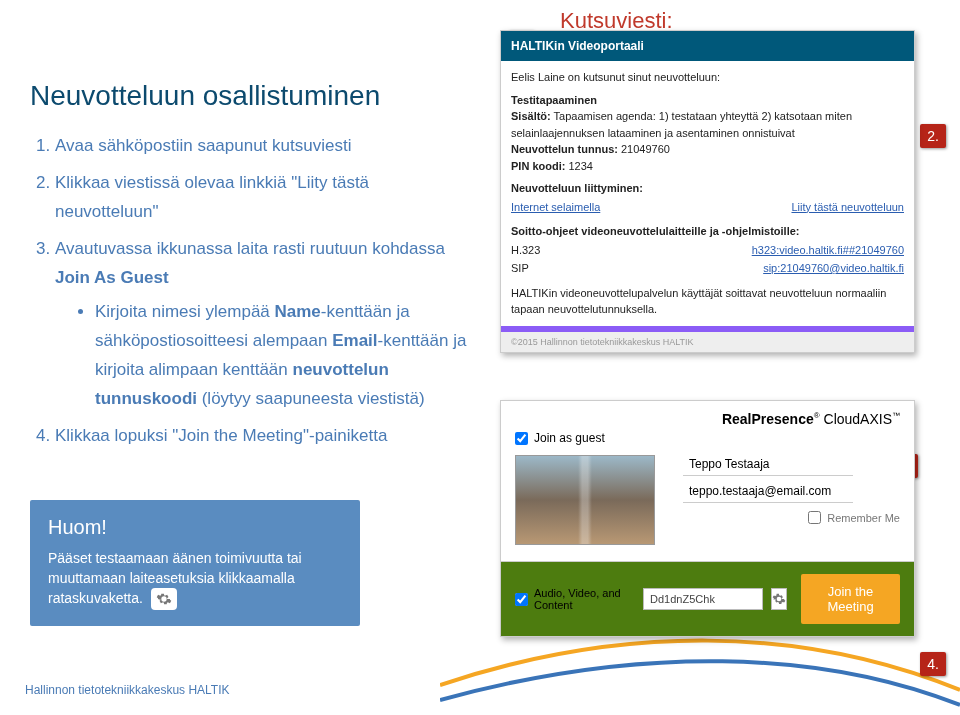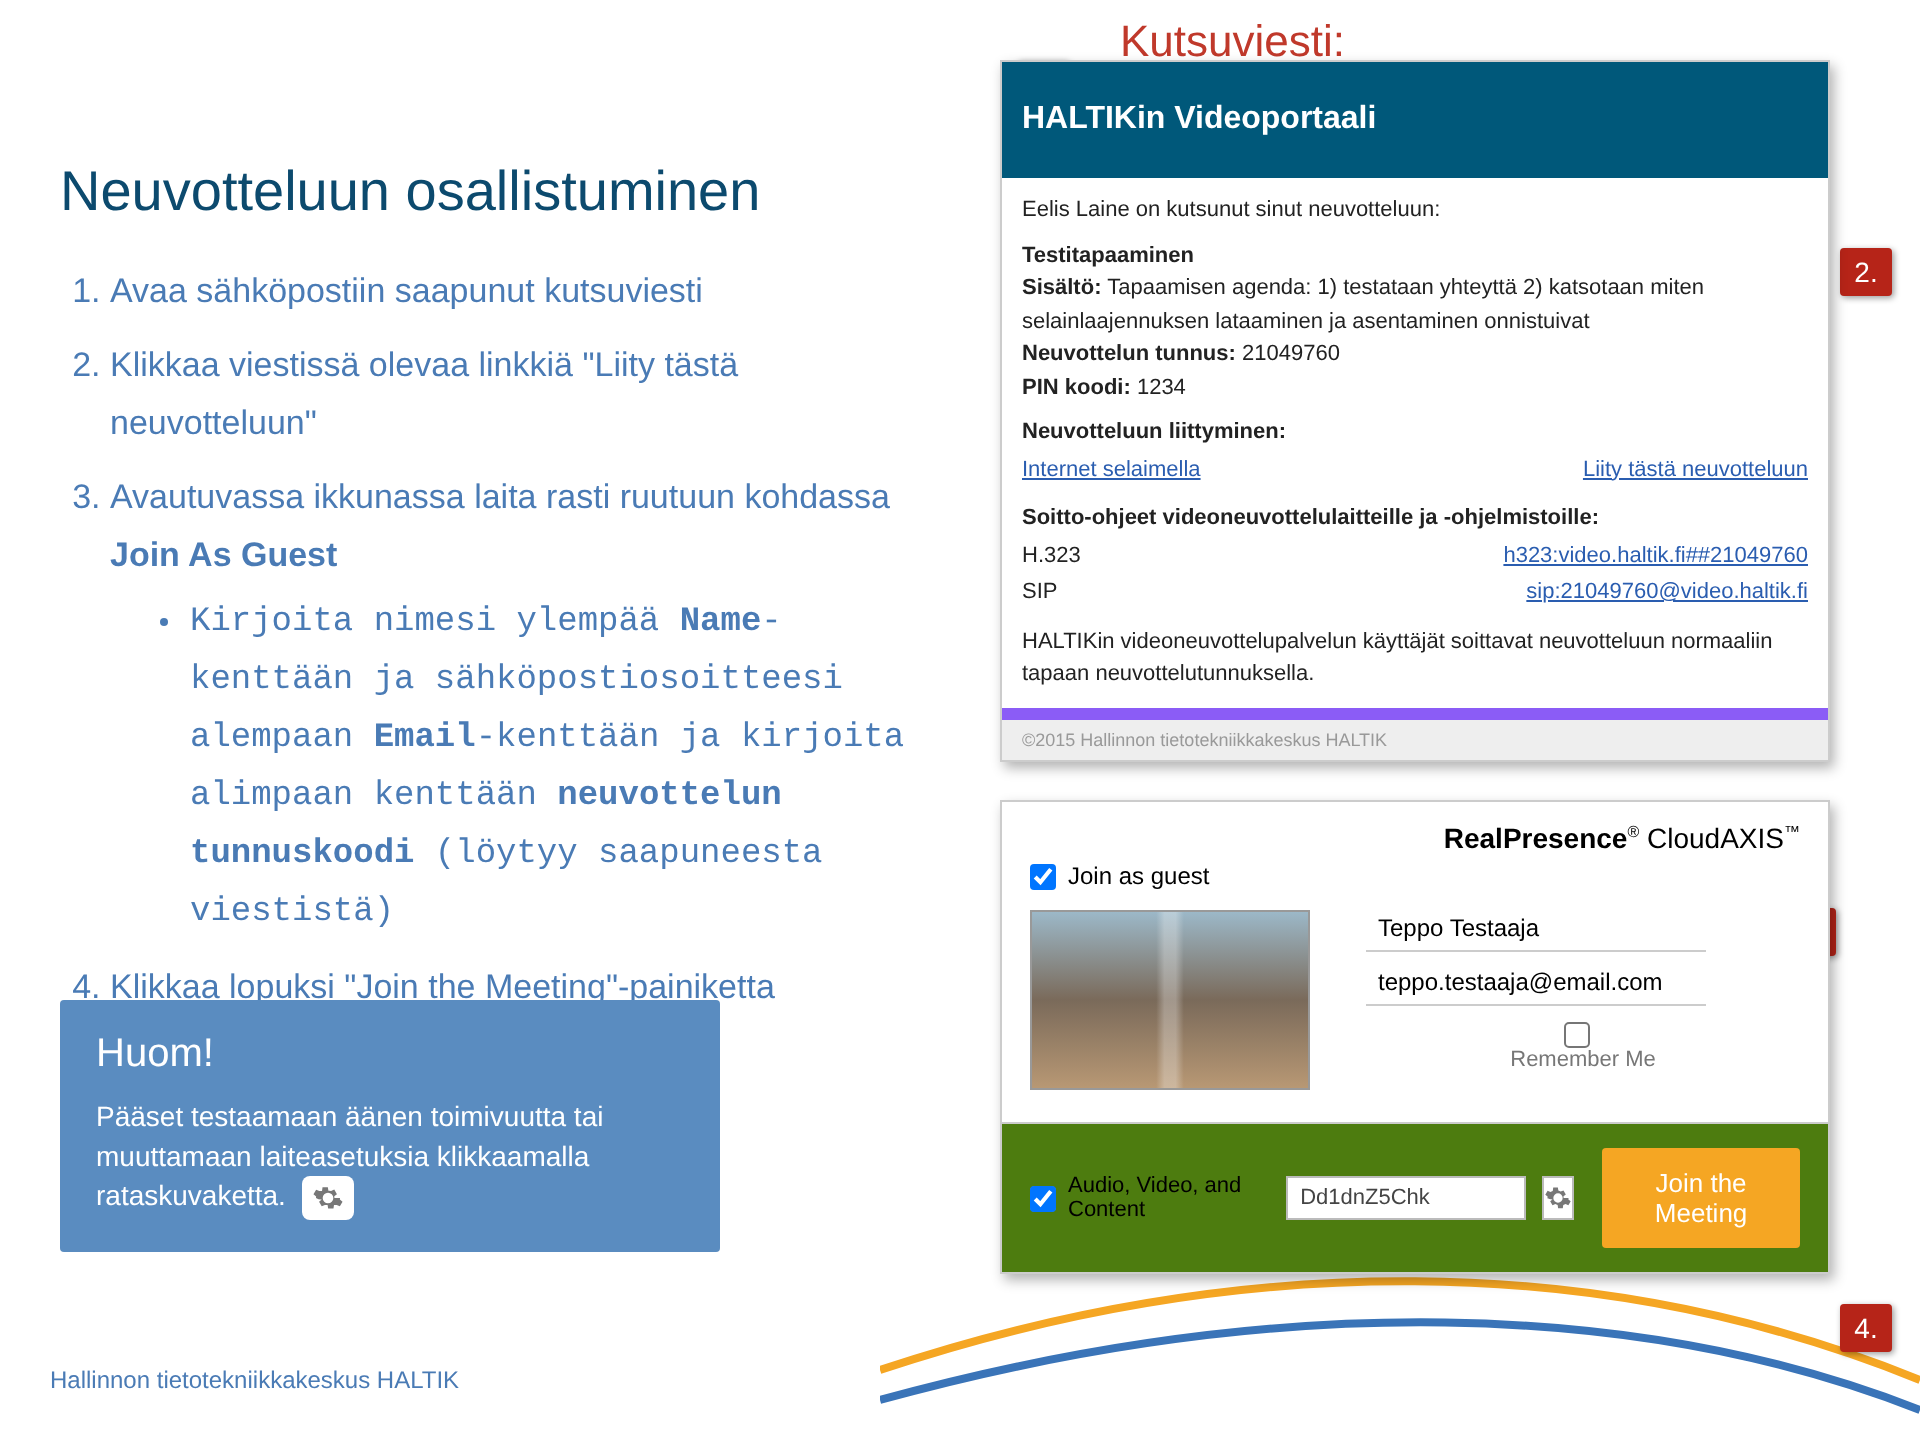--- a/index.html
+++ b/index.html
@@ -29,21 +29,21 @@
     color: #4a7bb5;
     font-size: 17px;
     line-height: 1.7;
   }
   .steps-list li { margin-bottom: 8px; }
   .bullet-list {
     list-style: disc;
     margin-left: 40px;
     margin-top: 6px;
   }
-  .bullet-list li { margin-bottom: 4px; font-family: Liberation Mono, monospace; }
+  .bullet-list li { margin-bottom: 4px; }
   .bold { font-weight: bold; }
   .huom-box {
     position: absolute;
     left: 30px;
     top: 500px;
     width: 330px;
     background: #5a8cc0;
     color: #fff;
     padding: 16px 18px;
     border-radius: 2px;
@@ -116,23 +116,23 @@
     top: 30px;
     width: 415px;
     background: #fff;
     border: 1px solid #ccc;
     box-shadow: 2px 3px 6px rgba(0,0,0,.3);
     font-size: 11px;
   }
   .email-header {
     background: #00587a;
     color: #fff;
-    padding: 20px 10px;
+    padding: 8px 10px;
     font-weight: bold;
-    font-size: 16px;
+    font-size: 12px;
   }
   .email-body { padding: 8px 10px; color: #222; line-height: 1.5; }
   .email-body .section-label { font-weight: bold; margin-top: 6px; }
   .email-row { display: flex; justify-content: space-between; margin: 2px 0; }
   .email-link { color: #2a5db0; text-decoration: underline; }
   .email-footer {
     background: #eee;
     color: #999;
     font-size: 9px;
     padding: 5px 10px;
@@ -273,21 +273,21 @@
   </div>
   <div class="login-row">
     <input type="checkbox" checked="" style="">
     <span>Join as guest</span>
   </div>
   <div style="display:flex;">
     <div class="thumb"></div>
     <div style="flex:1;">
       <input class="login-field" value="Teppo Testaaja" style="">
       <input class="login-field" value="teppo.testaaja@email.com" style="">
-      <div class="login-row right" style="font-size:11px;color:#777;flex-direction:column;">
+      <div class="login-row right" style="font-size:11px;color:#777;">
         <input type="checkbox" style="">
         <span>Remember Me</span>
       </div>
     </div>
   </div>
   <div class="login-bottom">
     <div style="display:flex;align-items:center;">
       <input type="checkbox" checked="" style="margin-right: 6px;">
       <span style="font-size:11px;">Audio, Video, and Content</span>
     </div>

